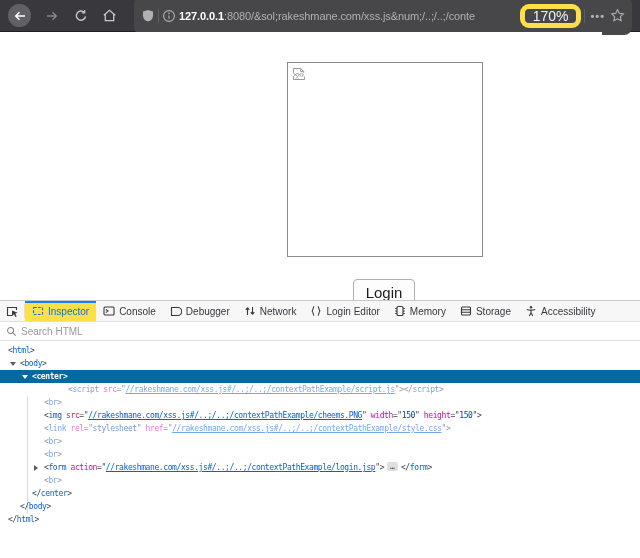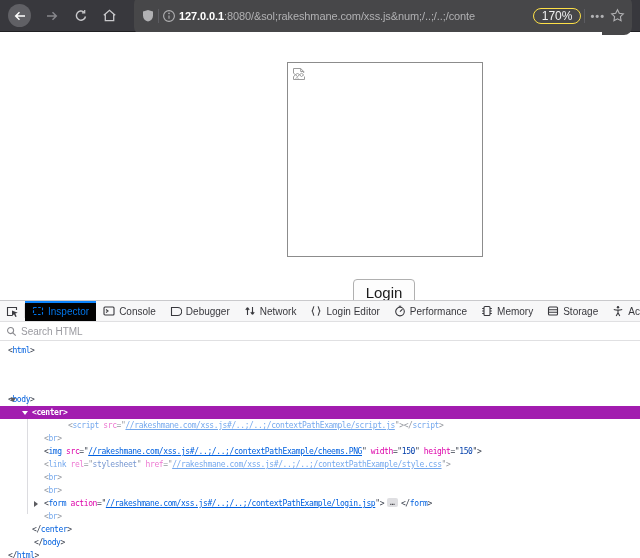--- a/index.html
+++ b/index.html
@@ -16,55 +16,55 @@
   .nav-btn.back{width:23px;height:23px;background:#606065;border-radius:50%;color:#fff;margin-right:4px;}
   .nav-btn.fwd{color:#86868b;}
   .urlbar{flex:1;min-width:0;height:23px;margin-left:8px;background:#474749;border-radius:8px;
           display:flex;align-items:center;padding:8px 7px;gap:3px;}
   .ub-sep{width:1px;height:14px;background:#5c5c61;flex:none;}
   .url-text{flex:1;min-width:0;overflow:hidden;white-space:nowrap;font-size:11px;
             letter-spacing:-0.1px;color:#b1b1b3;position:relative;}
   .url-host{color:#ffffff;font-weight:700;}
   .url-text::after{content:"";position:absolute;right:0;top:0;bottom:0;width:28px;
             background:linear-gradient(to right,rgba(71,71,73,0),#474749);}
-  .zoom-pill{flex:none;border:1px solid #fde047;border-radius:9px;color:#f0f0f2;
-             font-size:12px;padding:1px 8px;line-height:12px;}
+  .zoom-pill{flex:none;border:5px solid #fde047;border-radius:9px;color:#f0f0f2;
+             font-size:14px;padding:1px 8px;line-height:12px;}
   .dots{flex:none;color:#b1b1b3;letter-spacing:1px;font-size:11px;font-weight:700;padding:0 2px;}
   .icon16{flex:none;display:flex;align-items:center;justify-content:center;}
 
   
   .page{position:absolute;left:0;top:32px;width:602px;height:268px;background:#fff;overflow:hidden;}
   .img-box{position:absolute;left:287px;top:30px;width:196px;height:195px;
            border:1px solid #8c8c8c;box-sizing:border-box;padding:3px;}
   .login-btn{position:absolute;left:353px;top:247px;width:62px;height:26px;
              background:#fdfdfd;border:1px solid #b0b0b0;border-radius:4px;
              font-size:15px;color:#1b1b1b;font-family:"Liberation Sans",sans-serif;}
 
   
   .devtools{position:absolute;left:0;top:300px;width:640px;height:258px;background:#fff;
             border-top:1px solid #c9c9cc;box-sizing:border-box;}
   .dt-tabs{height:20px;background:#f7f7f8;border-bottom:1px solid #e0e0e2;display:flex;
            align-items:stretch;overflow:hidden;}
   .pick{width:24px;display:flex;align-items:center;justify-content:center;color:#3b3b40;flex:none;}
   .dt-sep{width:1px;background:#e0e0e2;margin:3px 0;flex:none;}
   .dt-tab{display:flex;align-items:center;gap:4px;padding:0 7px;font-size:10px;color:#38383d;
           position:relative;white-space:nowrap;flex:none;}
-  .dt-tab.active{color:#0074e8;background:#000000;}
+  .dt-tab.active{color:#0074e8;background:#fde047;}
   .dt-tab.active::before{content:"";position:absolute;top:0;left:0;right:0;height:2px;background:#0a84ff;}
   .ticon{width:12px;height:12px;display:flex;align-items:center;justify-content:center;}
   .dt-search{height:18px;border-bottom:1px solid #e0e0e2;display:flex;align-items:center;
              gap:4px;padding:0 6px;font-size:10px;color:#9a9aa0;}
 
   
   .tree{position:relative;font-family:"DejaVu Sans Mono",monospace;font-size:8px;
         letter-spacing:-0.4px;padding-top:3px;}
   .tree::before{content:"";position:absolute;left:27px;top:55px;width:1px;height:118px;background:#dcdce0;}
   .trow{height:13px;line-height:13px;white-space:nowrap;position:relative;box-sizing:border-box;}
   .trow.faded{opacity:.55;}
-  .trow.sel{background:#a21caf;}
+  .trow.sel{background:#0369a1;}
   .trow.sel span{color:#fff !important;font-weight:700;}
   .arrow{position:absolute;width:0;height:0;border-style:solid;}
   .arrow.ac{top:3.5px;border-width:3.5px 0 3.5px 4.5px;border-color:transparent transparent transparent #5b5b60;}
   .arrow.ae{top:5px;border-width:4.5px 3.5px 0 3.5px;border-color:#5b5b60 transparent transparent transparent;}
   .trow.sel .arrow.ae{border-top-color:#fff;}
   .sp{color:#393f4c;}
   .st{color:#0060df;}
   .sa{color:#dd00a9;}
   .sv{color:#003eaa;}
   .sl{color:#0060df;text-decoration:underline;}
@@ -182,29 +182,20 @@
         <span class="ticon">
           <svg width="12" height="12" viewBox="0 0 12 12" fill="none" stroke="currentColor" stroke-width="1.1">
             <path d="M4.2 1.5C2.9 1.5 3.5 6 1.7 6c1.8 0 1.2 4.5 2.5 4.5M7.8 1.5c1.3 0 .7 4.5 2.5 4.5-1.8 0-1.2 4.5-2.5 4.5"></path>
           </svg>
         </span>
         <span>Login Editor</span>
       </div>
       <div class="dt-tab">
         <span class="ticon">
           <svg width="12" height="12" viewBox="0 0 12 12" fill="none" stroke="currentColor" stroke-width="1.1">
-            <circle cx="6" cy="6.6" r="4.3"></circle>
-            <path d="M6 6.6 8.5 4.1M4.8 1.2h2.4"></path>
-          </svg>
-        </span>
-        <span>Performance</span>
-      </div>
-      <div class="dt-tab">
-        <span class="ticon">
-          <svg width="12" height="12" viewBox="0 0 12 12" fill="none" stroke="currentColor" stroke-width="1.1">
             <rect x="3" y="1.5" width="6" height="9" rx="1"></rect>
             <path d="M1.2 3.5H3M1.2 6H3M1.2 8.5H3M9 3.5h1.8M9 6h1.8M9 8.5h1.8"></path>
           </svg>
         </span>
         <span>Memory</span>
       </div>
       <div class="dt-tab">
         <span class="ticon">
           <svg width="12" height="12" viewBox="0 0 12 12" fill="none" stroke="currentColor" stroke-width="1.1">
             <rect x="1.5" y="2" width="9" height="8" rx="1"></rect>
@@ -227,27 +218,27 @@
   <div class="dt-search">
     <svg width="11" height="11" viewBox="0 0 12 12" fill="none" stroke="#8a8a8f" stroke-width="1.2">
         <circle cx="5" cy="5" r="3.3"></circle>
         <path d="M7.5 7.5 10.6 10.6"></path>
       </svg>
     <span>Search HTML</span>
   </div>
 
   <div class="tree">
       <div class="trow" style="padding-left: 8px;"><span class="sp">&lt;</span><span class="st">html</span><span class="sp">&gt;</span></div>
-      <div class="trow" style="padding-left: 8px; margin-top: 36px;"><span class="arrow ae" style="left: 10px;"></span><span class="sp">&lt;</span><span class="st">body</span><span class="sp">&gt;</span></div>
+      <div class="trow" style="padding-left: 20px;"><span class="arrow ae" style="left: 10px;"></span><span class="sp">&lt;</span><span class="st">body</span><span class="sp">&gt;</span></div>
       <div class="trow sel" style="padding-left: 32px;"><span class="arrow ae" style="left: 22px;"></span><span class="sp">&lt;</span><span class="st">center</span><span class="sp">&gt;</span></div>
       <div class="trow faded" style="padding-left: 68px;"><span class="sp">&lt;</span><span class="st">script</span><span class="sa"> src</span><span class="sp">="</span><span class="sl">//rakeshmane.com/xss.js#/..;/..;/contextPathExample/script.js</span><span class="sp">"&gt;&lt;/</span><span class="st">script</span><span class="sp">&gt;</span></div>
       <div class="trow faded" style="padding-left: 44px;"><span class="sp">&lt;</span><span class="st">br</span><span class="sp">&gt;</span></div>
       <div class="trow" style="padding-left: 44px;"><span class="sp">&lt;</span><span class="st">img</span><span class="sa"> src</span><span class="sp">="</span><span class="sl">//rakeshmane.com/xss.js#/..;/..;/contextPathExample/cheems.PNG</span><span class="sp">"</span><span class="sa"> width</span><span class="sp">="</span><span class="sv">150</span><span class="sp">"</span><span class="sa"> height</span><span class="sp">="</span><span class="sv">150</span><span class="sp">"&gt;</span></div>
       <div class="trow faded" style="padding-left: 44px;"><span class="sp">&lt;</span><span class="st">link</span><span class="sa"> rel</span><span class="sp">="</span><span class="sv">stylesheet</span><span class="sp">"</span><span class="sa"> href</span><span class="sp">="</span><span class="sl">//rakeshmane.com/xss.js#/..;/..;/contextPathExample/style.css</span><span class="sp">"&gt;</span></div>
       <div class="trow faded" style="padding-left: 44px;"><span class="sp">&lt;</span><span class="st">br</span><span class="sp">&gt;</span></div>
       <div class="trow faded" style="padding-left: 44px;"><span class="sp">&lt;</span><span class="st">br</span><span class="sp">&gt;</span></div>
       <div class="trow" style="padding-left: 44px;"><span class="arrow ac" style="left: 34px;"></span><span class="sp">&lt;</span><span class="st">form</span><span class="sa"> action</span><span class="sp">="</span><span class="sl">//rakeshmane.com/xss.js#/..;/..;/contextPathExample/login.jsp</span><span class="sp">"&gt;</span><span class="sm">…</span><span class="sp">&lt;/</span><span class="st">form</span><span class="sp">&gt;</span></div>
       <div class="trow faded" style="padding-left: 44px;"><span class="sp">&lt;</span><span class="st">br</span><span class="sp">&gt;</span></div>
       <div class="trow" style="padding-left: 32px;"><span class="sp">&lt;/</span><span class="st">center</span><span class="sp">&gt;</span></div>
-      <div class="trow" style="padding-left: 34px;"><span class="sp">&lt;/</span><span class="st">body</span><span class="sp">&gt;</span></div>
+      <div class="trow" style="padding-left: 20px;"><span class="sp">&lt;/</span><span class="st">body</span><span class="sp">&gt;</span></div>
       <div class="trow" style="padding-left: 8px;"><span class="sp">&lt;/</span><span class="st">html</span><span class="sp">&gt;</span></div>
     </div>
 </div>
 
 </body></html>

